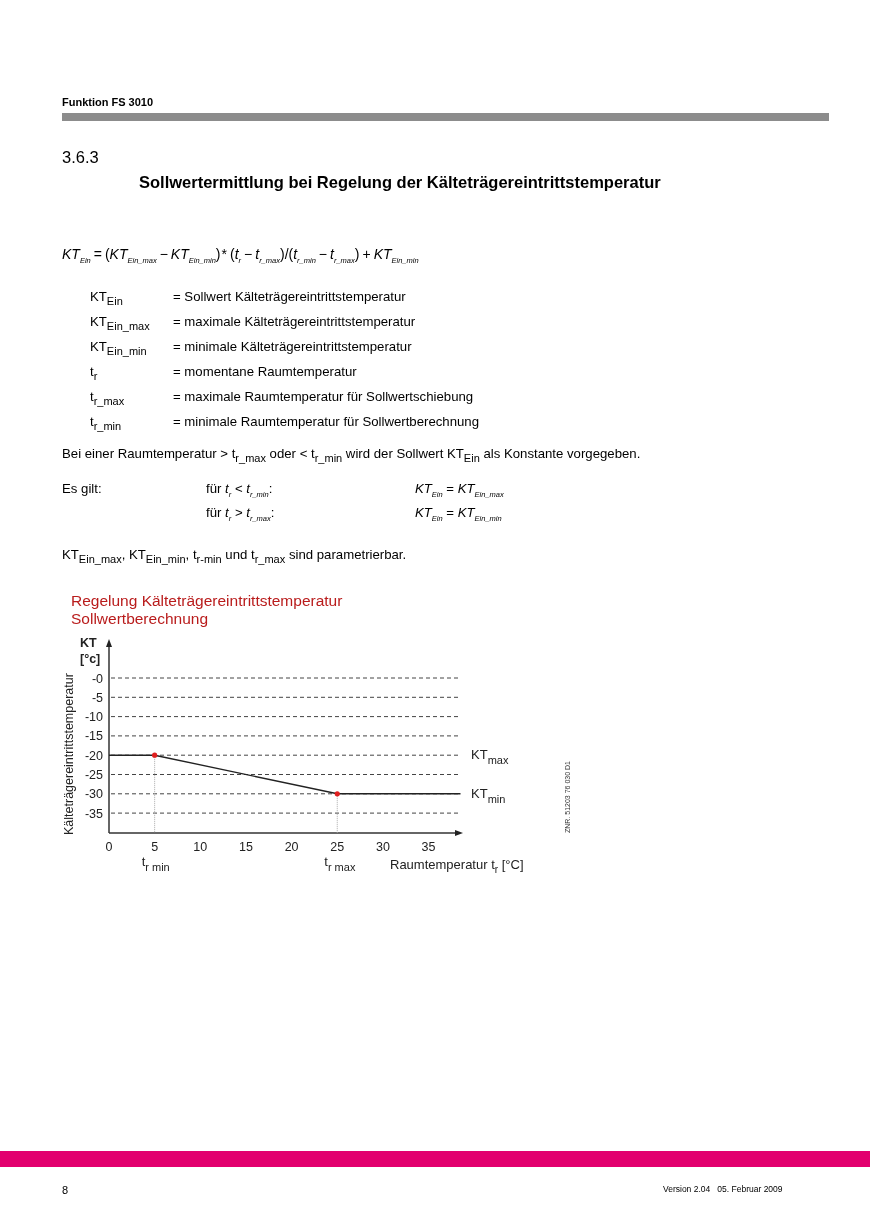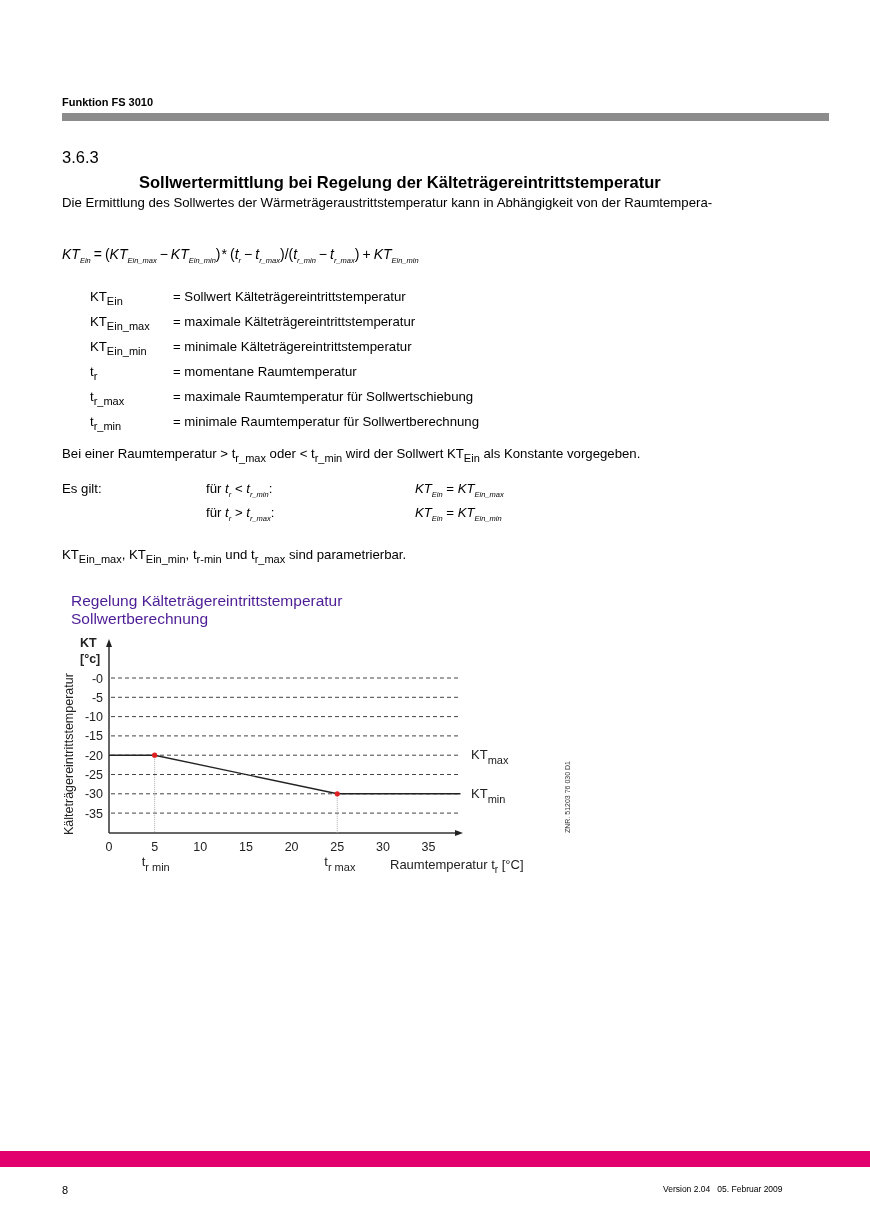--- a/index.html
+++ b/index.html
@@ -13,37 +13,36 @@
   .para { left: 62px; top: 194px; width: 740px; font-size: 13.2px; line-height: 17px; }
   .formula { left: 62px; top: 246px; font-size: 14px; font-style: italic; white-space: nowrap; }
   .formula sub, .cond sub { font-size: 7.5px; font-style: italic; }
   .formula .op { font-style: normal; padding: 0 3px; }
   .def-row { left: 62px; font-size: 13.2px; white-space: nowrap; margin-left: 28px; }
   .def-row .sym { display: inline-block; width: 83px; }
   .def-row sub, .txt sub { font-size: 11px; }
   .txt { font-size: 13.2px; white-space: nowrap; }
   .cond { font-size: 13.2px; white-space: nowrap; margin-left: 41px; }
   .cond i { font-style: italic; }
-  .chart-title { left: 71px; top: 592px; font-size: 15.5px; line-height: 18px; color: #4c1d95; }
+  .chart-title { left: 71px; top: 592px; font-size: 15.5px; line-height: 18px; color: #b91c1c; }
   .footer-bar { left: 0; top: 1151px; width: 870px; height: 16px; background: #e2006e; }
   .page-num { left: 62px; top: 1184px; font-size: 11px; }
   .version { left: 663px; top: 1184px; font-size: 8.5px; }
   svg text { font-family: "Liberation Sans", sans-serif; }
 </style>
 </head>
 <body>
 
 <div class="abs hdr-title">Funktion FS 3010</div>
 <div class="abs hdr-bar"></div>
 
 <div class="abs sec-num">3.6.3</div>
 <div class="abs sec-title">Sollwertermittlung bei Regelung der Kälteträgereintrittstemperatur</div>
 
 <div class="abs para">
-  <div>Die Ermittlung des Sollwertes der Wärmeträgeraustrittstemperatur kann in Abhängigkeit von der Raumtempera-</div>
 </div>
 
 <div class="abs formula">
   <span>KT</span><sub>Ein</sub><span class="op">=</span><span class="op" style="padding:0">(</span><span>KT</span><sub>Ein_max</sub><span class="op">−</span><span>KT</span><sub>Ein_min</sub><span class="op" style="padding:0">)</span><span class="op" style="padding:0 3px 0 1px">*</span><span class="op" style="padding:0">(</span><span>t</span><sub>r</sub><span class="op">−</span><span>t</span><sub>r_max</sub><span class="op" style="padding:0">)/(</span><span>t</span><sub>r_min</sub><span class="op">−</span><span>t</span><sub>r_max</sub><span class="op" style="padding:0">)</span><span class="op">+</span><span>KT</span><sub>Ein_min</sub>
 </div>
 
 <div class="abs def-row" style="top:289px"><span class="sym"><span>KT</span><sub>Ein</sub></span><span>= Sollwert Kälteträgereintrittstemperatur</span></div>
 <div class="abs def-row" style="top:314px"><span class="sym"><span>KT</span><sub>Ein_max</sub></span><span>= maximale Kälteträgereintrittstemperatur</span></div>
 <div class="abs def-row" style="top:339px"><span class="sym"><span>KT</span><sub>Ein_min</sub></span><span>= minimale Kälteträgereintrittstemperatur</span></div>
 <div class="abs def-row" style="top:364px"><span class="sym"><span>t</span><sub>r</sub></span><span>= momentane Raumtemperatur</span></div>

